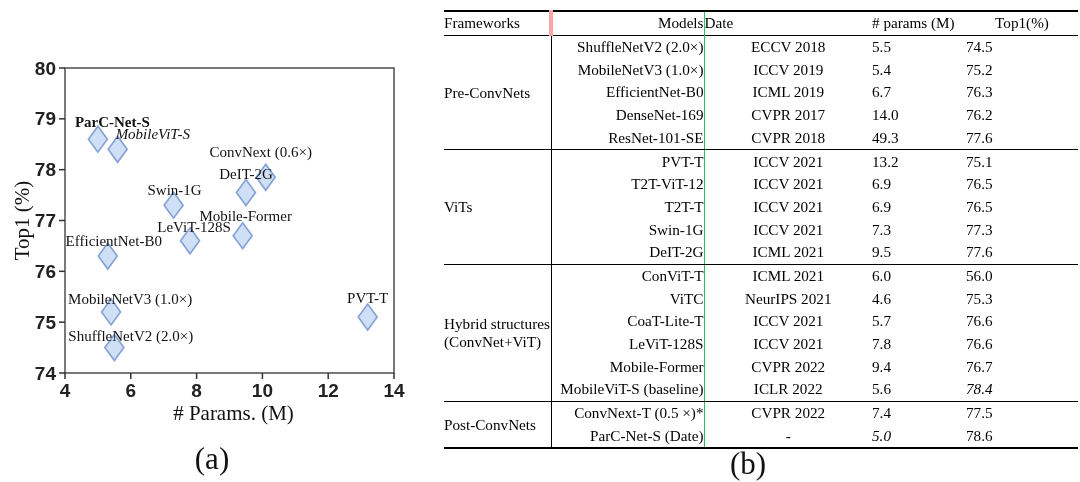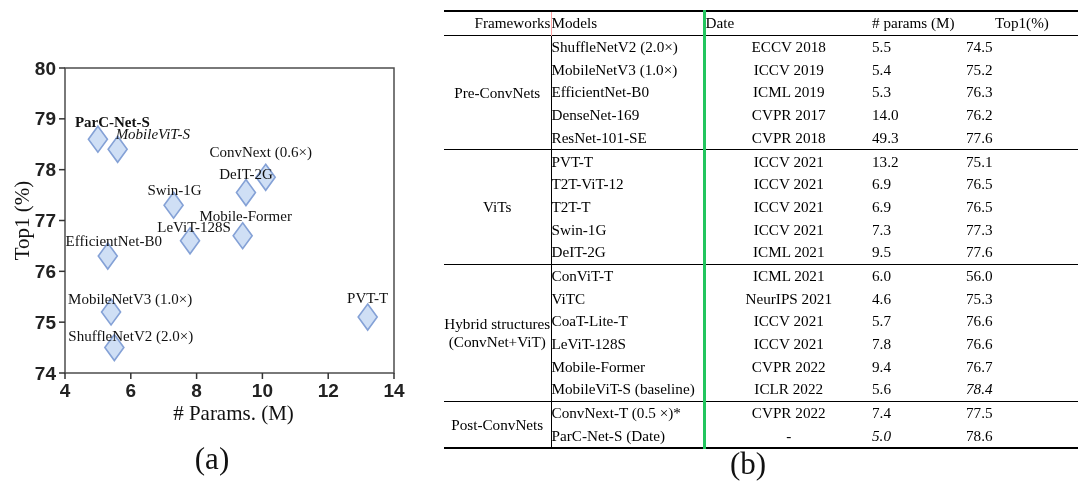--- a/index.html
+++ b/index.html
@@ -20,24 +20,24 @@
 
   
   #panel-b{position:absolute;left:444px;top:10px;width:634px;}
   #cmp-table{border-collapse:collapse;width:634px;table-layout:fixed;
              font-size:15.2px;color:#000;
              border-top:2px solid #000;border-bottom:2px solid #000;}
   #cmp-table th,#cmp-table td{padding:0;height:22.7px;line-height:1.18;font-weight:normal;
              white-space:nowrap;overflow:hidden;vertical-align:middle;}
   #cmp-table thead tr{border-bottom:1.5px solid #000;}
   #cmp-table tr.group-end td{border-bottom:1.5px solid #000;}
-  td.fw{border-right:1px solid #000;border-bottom:1.5px solid #000;text-align:center;}
+  td.fw{border-right:1px solid #000;border-bottom:1.5px solid #000;}
   td.fw div{line-height:1.15;}
-  .h-fw{text-align:right;border-right:1px solid #fca5a5;}
-  .h-model,.c-model{text-align:left;padding-left:10px;border-right:3px solid #22c55e;}
+  .h-fw{text-align:left;border-right:4px solid #fca5a5;}
+  .h-model,.c-model{text-align:right;padding-left:10px;border-right:1px solid #22c55e;}
   .h-date{text-align:left;padding-left:22px;}
   .c-date{text-align:center;padding-left:9px;}
   .h-params,.c-params{text-align:left;}
   .h-top1,.c-top1{padding-left:16px;}
   .cell-bold{font-weight:bold;}
   .cell-italic{font-style:italic;}
 </style>
 </head>
 <body>
 
@@ -130,21 +130,21 @@
           </tr>
           <tr>
             <td class="c-model">MobileNetV3 (1.0×)</td>
             <td class="c-date">ICCV 2019</td>
             <td class="c-params">5.4</td>
             <td class="c-top1">75.2</td>
           </tr>
           <tr>
             <td class="c-model">EfficientNet-B0</td>
             <td class="c-date">ICML 2019</td>
-            <td class="c-params">5.3</td>
+            <td class="c-params">6.7</td>
             <td class="c-top1">76.3</td>
           </tr>
           <tr>
             <td class="c-model">DenseNet-169</td>
             <td class="c-date">CVPR 2017</td>
             <td class="c-params">14.0</td>
             <td class="c-top1">76.2</td>
           </tr>
           <tr class="group-end">
             <td class="c-model">ResNet-101-SE</td>

